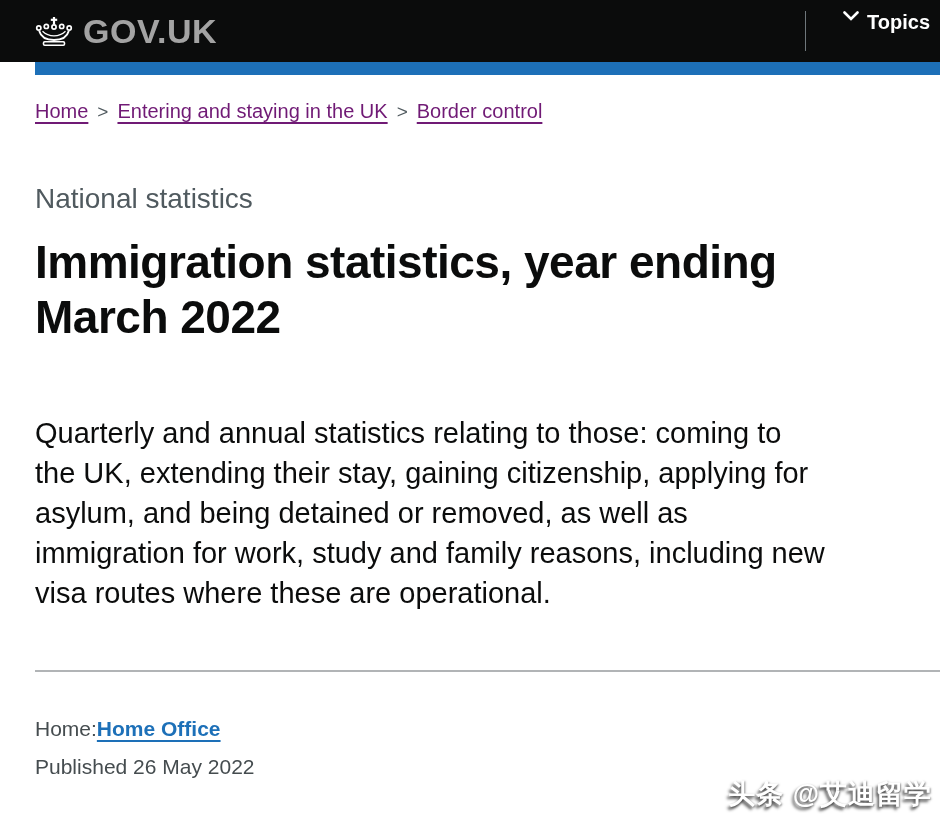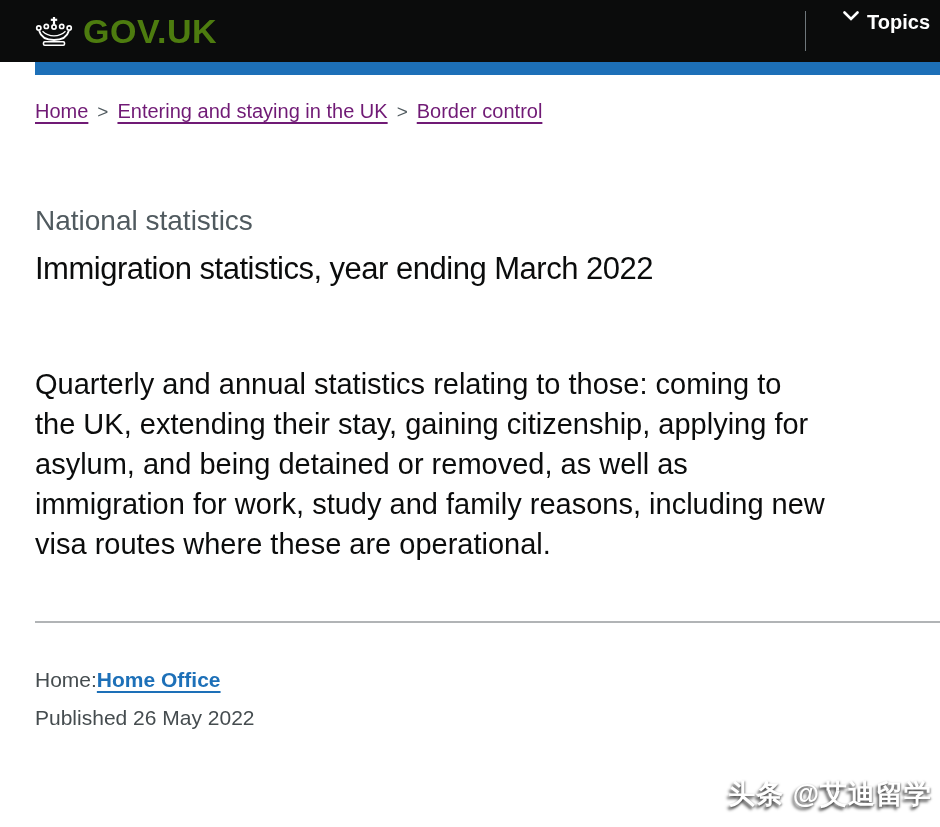--- a/index.html
+++ b/index.html
@@ -28,21 +28,21 @@
     align-items: center;
     gap: 10px;
     text-decoration: none;
     color: #ffffff;
   }
   .crown { display: block; }
   .logo-text {
     font-size: 34px;
     font-weight: bold;
     letter-spacing: 0.5px;
-    color: #4d7c0f;
+    color: #a3a3a3;
   }
   .header-nav {
     position: absolute;
     right: 10px;
     top: 11px;
     height: 40px;
     display: flex;
     border-left: 1px solid #6f777b;
     padding-left: 37px;
     cursor: pointer;
@@ -77,31 +77,31 @@
   }
   .crumb-sep {
     color: #505a5f;
     margin: 0 9px;
     font-size: 19px;
   }
 
   
   .content { margin: 0 35px; }
   .caption {
-    margin-top: 79px;
+    margin-top: 57px;
     font-size: 28px;
     line-height: 34px;
     color: #505a5f;
     font-weight: 400;
   }
   h1.page-title {
-    margin-top: 3px;
-    font-size: 31px;
+    margin-top: 19px;
+    font-size: 46px;
     line-height: 55px;
-    font-weight: normal;
+    font-weight: bold;
     color: #0b0c0c;
     max-width: 810px;
     letter-spacing: -0.5px;
   }
   .summary {
     margin-top: 68px;
     font-size: 29px;
     line-height: 40px;
     color: #0b0c0c;
     max-width: 790px;

